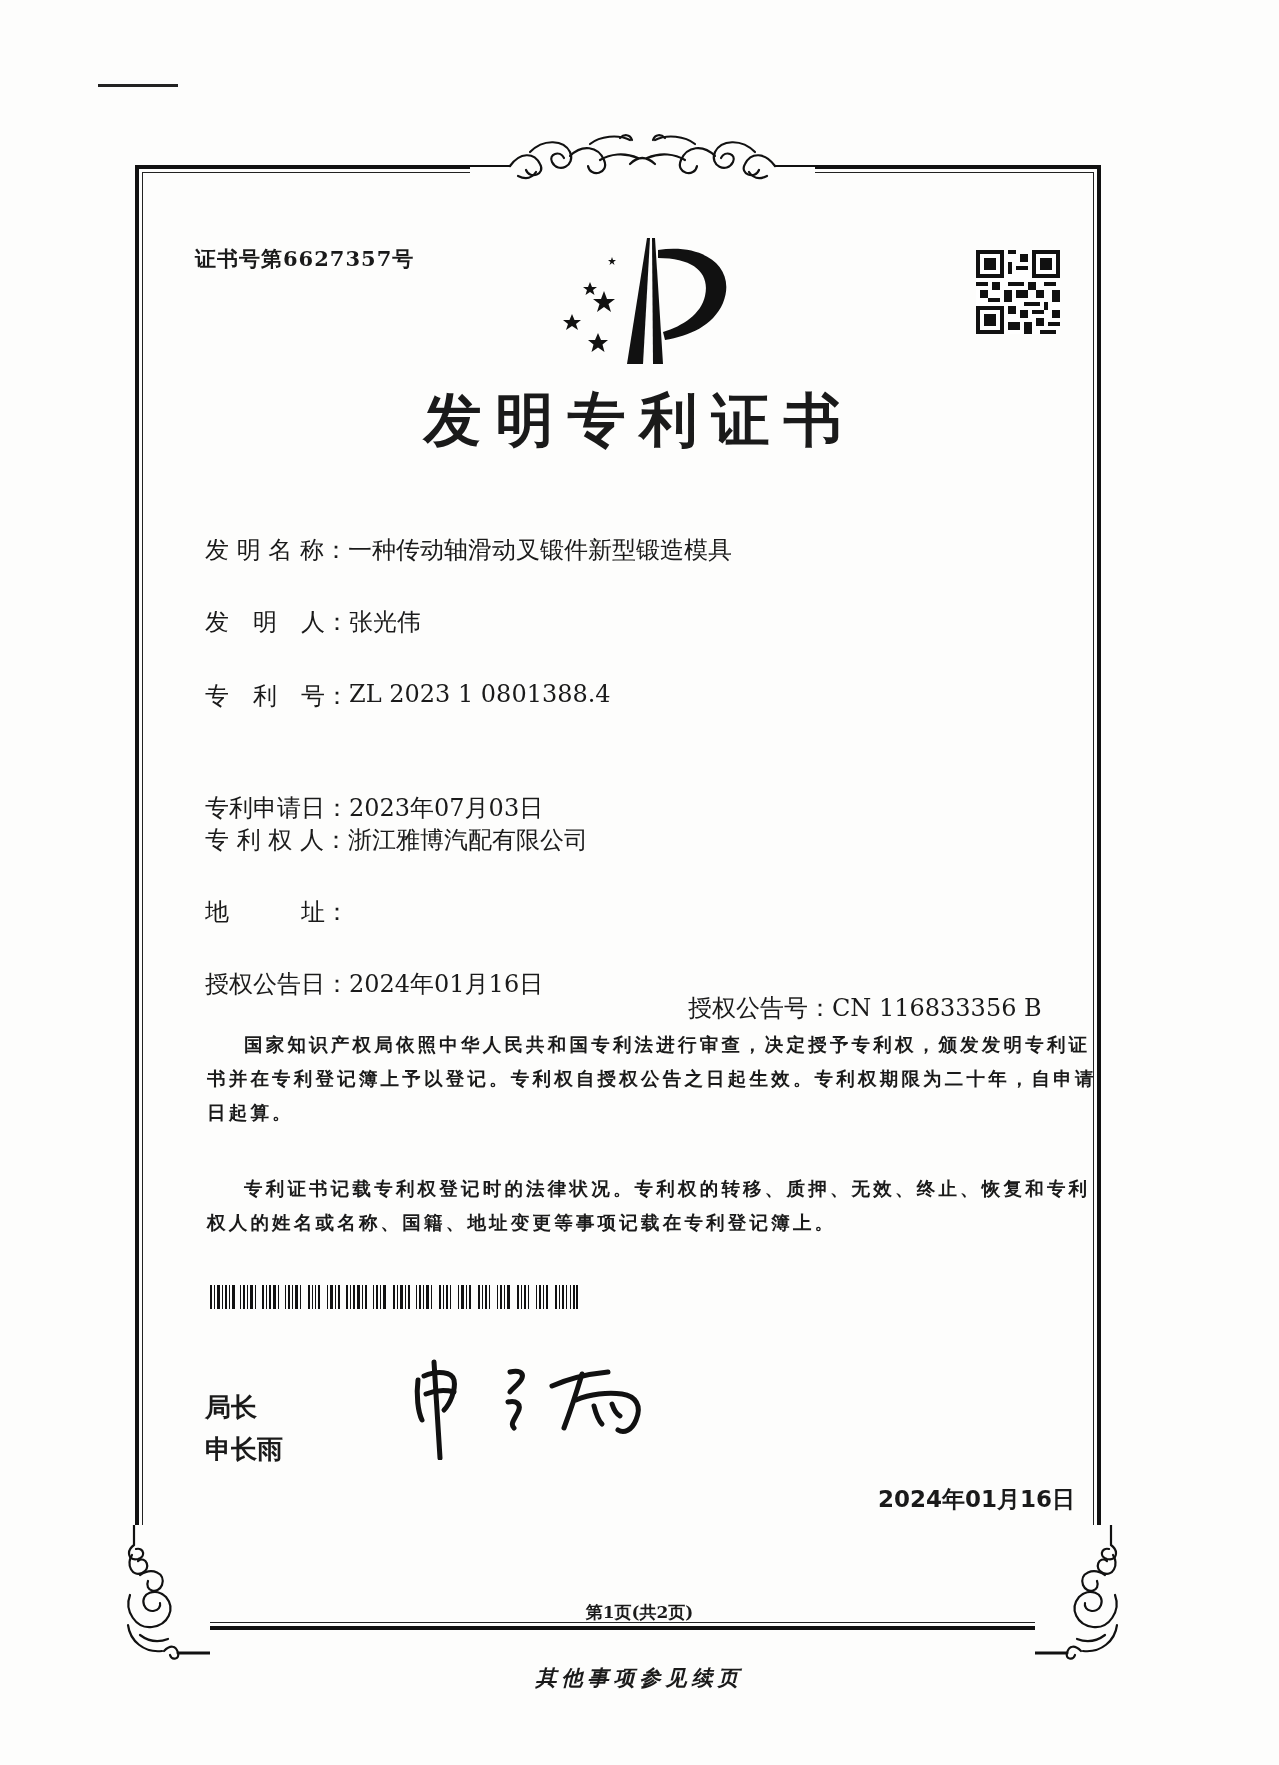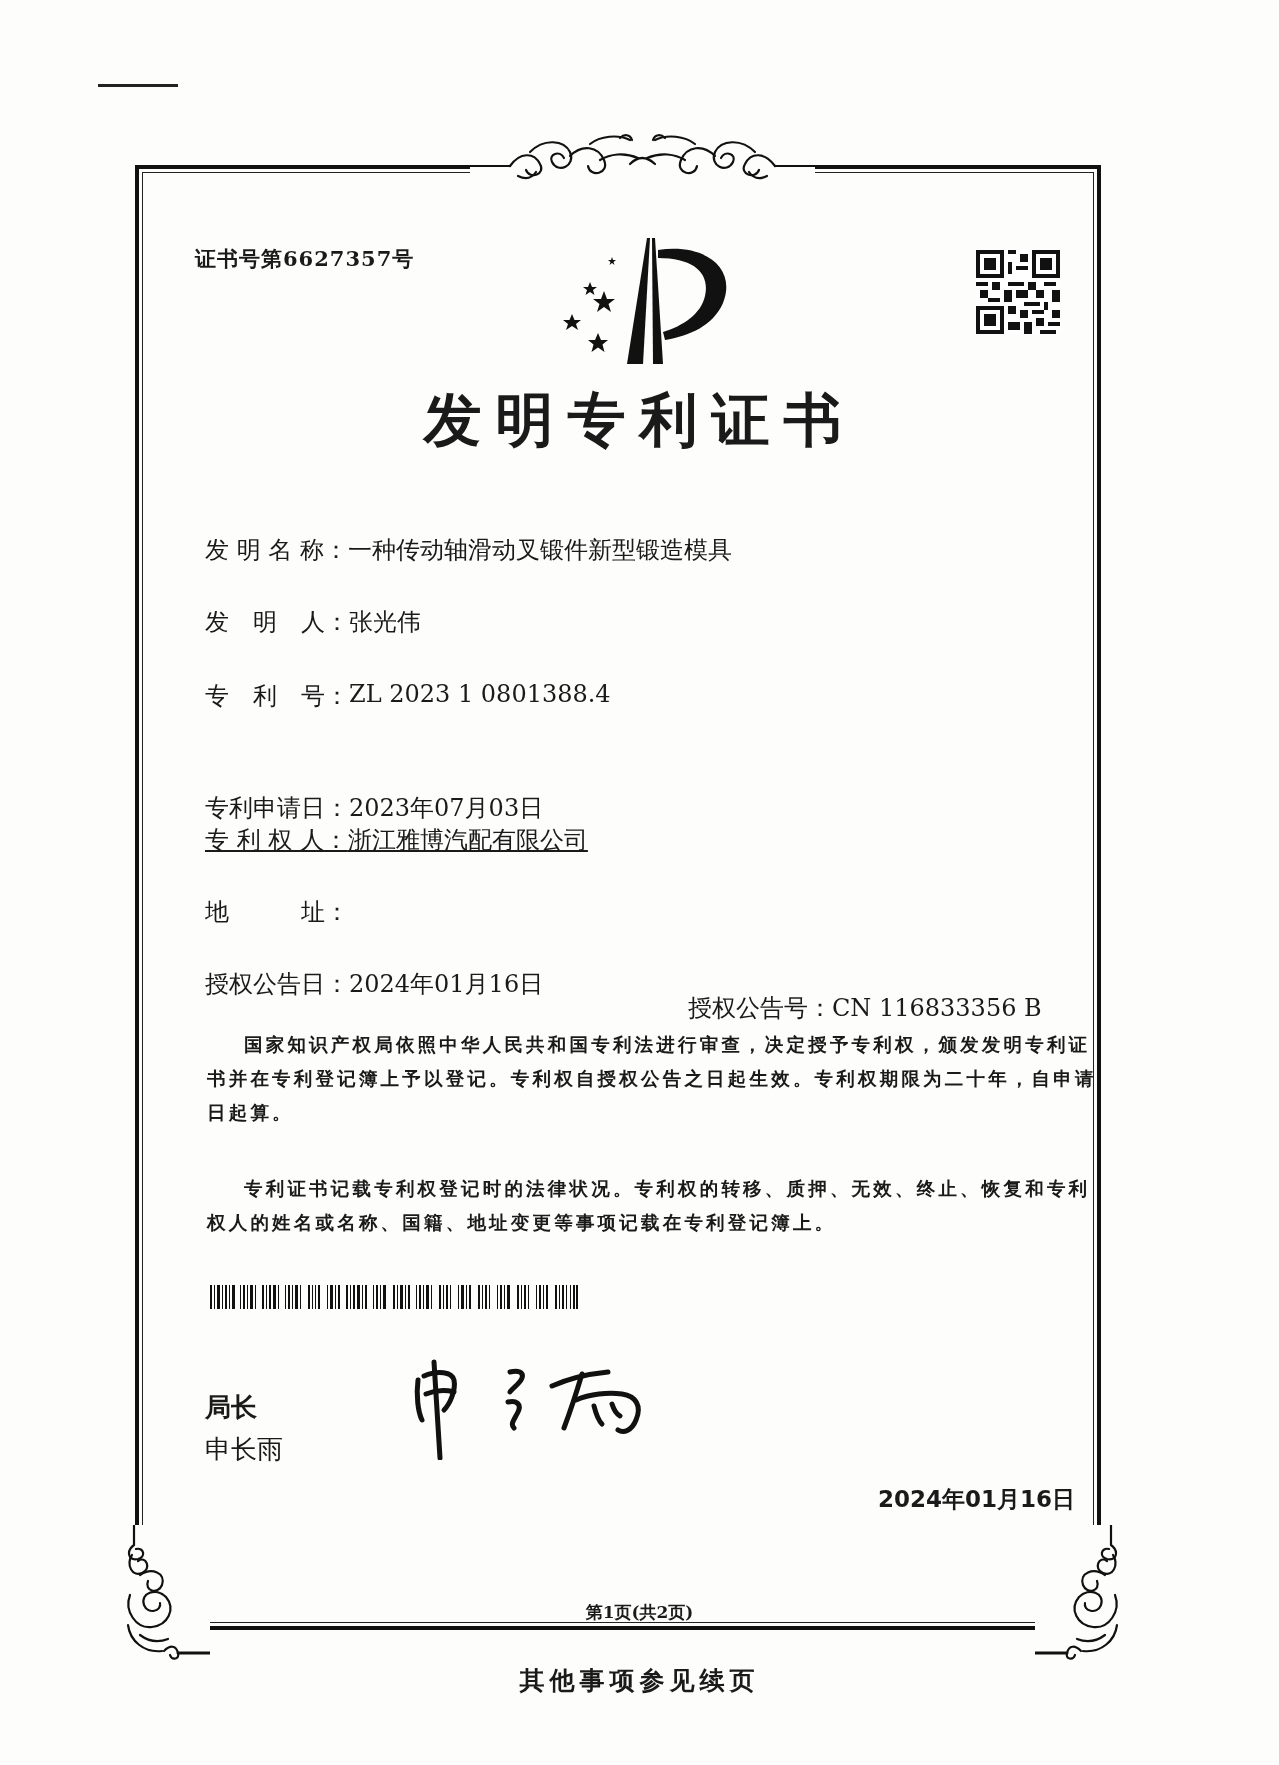--- a/index.html
+++ b/index.html
@@ -35,41 +35,41 @@
     .title {
       left: 0; width: 1279px; top: 382px; text-align: center;
       font-size: 58px; letter-spacing: 14px; font-weight: bold;
       font-family: "DejaVu Serif", serif;
     }
 
     .row { left: 205px; font-size: 24px; white-space: nowrap; display: flex; }
     .row .lbl { display: inline-block; letter-spacing: 0; }
     .row .val { display: inline-block; }
     .r1 { top: 534px; } .r2 { top: 606px; } .r3 { top: 680px; }
-    .r4 { top: 792px; } .r5 { top: 824px; text-decoration: underline; } .r6 { top: 896px; }
+    .r4 { top: 792px; } .r5 { top: 824px; } .r6 { top: 896px; }
     .r7 { top: 968px; }
     .r7b { left: 648px; top: 992px; font-size: 24px; white-space: nowrap; margin-left: 40px; }
 
     .para {
       left: 207px; width: 890px; font-size: 18.5px; font-weight: bold;
       line-height: 34px; letter-spacing: 3.2px; text-indent: 2em;
     }
     .p1 { top: 1028px; }
     .p2 { top: 1136px; margin-top: 36px; }
 
     .barcode { left: 210px; top: 1285px; width: 368px; height: 24px; }
 
     .dir-title { left: 205px; top: 1390px; font-size: 26px; font-family: "DejaVu Sans", sans-serif; font-weight: bold; }
-    .dir-name { left: 205px; top: 1432px; font-size: 26px; font-family: "DejaVu Sans", sans-serif; font-weight: normal; }
+    .dir-name { left: 205px; top: 1432px; font-size: 26px; font-family: "DejaVu Sans", sans-serif; font-weight: bold; }
     .signature { left: 410px; top: 1350px; width: 260px; height: 110px; }
 
     .issue-date { left: 878px; top: 1484px; font-size: 23px; font-family: "DejaVu Sans", sans-serif; font-weight: bold; }
 
     .page-no { left: 0; width: 1279px; top: 1601px; text-align: center; font-size: 17px; font-weight: bold; }
-    .footer-note { left: 0; width: 1279px; top: 1664px; text-align: center; font-size: 25px; font-weight: bold; letter-spacing: 5px; }
+    .footer-note { left: 0; width: 1279px; top: 1664px; text-align: center; font-size: 21px; font-weight: bold; letter-spacing: 5px; font-style: italic; }
   </style>
 </head>
 <body>
 
 <div class="abs top-dash"></div>
 
 <div class="abs frame-outer"></div>
 <div class="abs frame-inner"></div>
 
 <div class="abs ornament-top">

